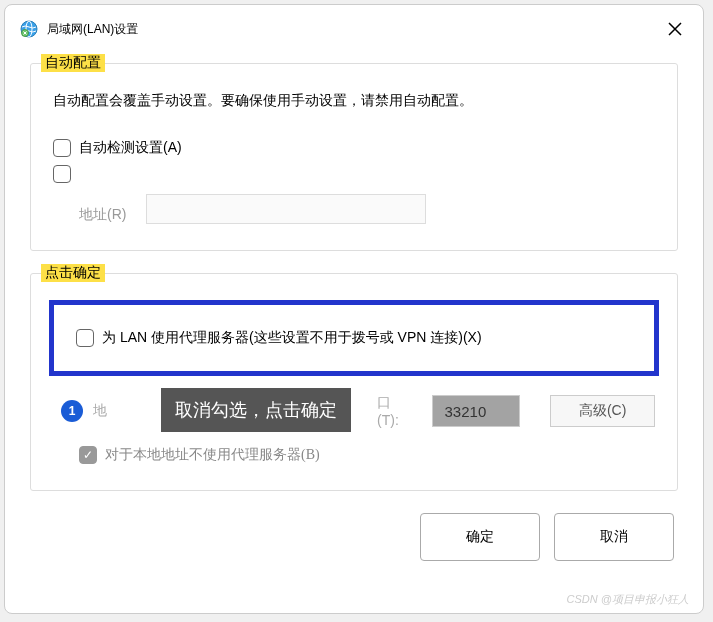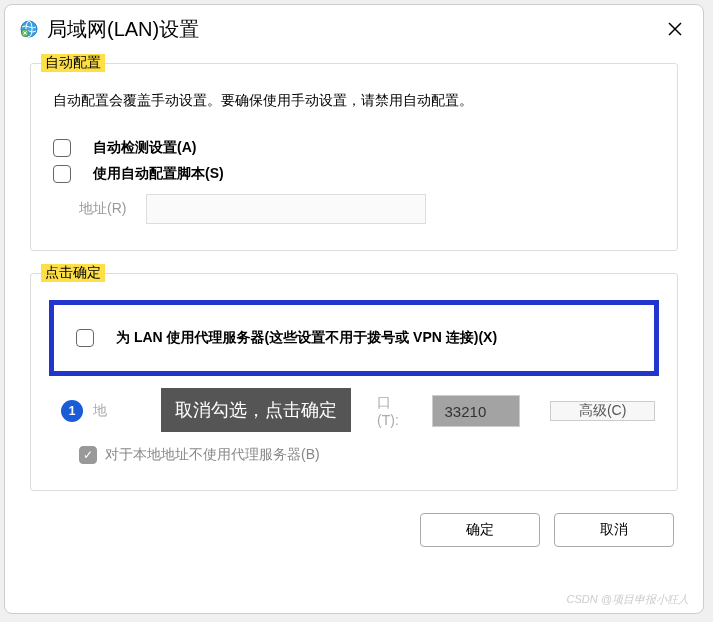--- a/index.html
+++ b/index.html
@@ -30,21 +30,21 @@
     }
     .titlebar-icon {
       width: 20px;
       height: 20px;
       display: flex;
       align-items: center;
       justify-content: center;
     }
     .titlebar-title {
       flex: 1;
-      font-size: 20px;
+      font-size: 12px;
     }
     .close-btn {
       width: 28px;
       height: 28px;
       display: flex;
       align-items: center;
       justify-content: center;
       cursor: pointer;
       font-size: 18px;
     }
@@ -67,23 +67,22 @@
       font-size: 14px;
     }
     .desc-text {
       margin: 8px 4px 28px 4px;
       font-size: 14px;
       line-height: 1.5;
     }
     .checkbox-row {
       display: flex;
       align-items: flex-start;
-      gap: 22px;
+      gap: 8px;
       margin: 8px 4px;
-      font-weight: bold;
     }
     .checkbox {
       width: 18px;
       height: 18px;
       border: 1.5px solid #666;
       border-radius: 4px;
       background: #fff;
       flex-shrink: 0;
     }
     .checkbox.checked {
@@ -97,24 +96,25 @@
       content: "✓";
       color: #fff;
       font-size: 12px;
     }
     .checkbox.disabled {
       background: #999;
       border-color: #999;
     }
     .checkbox-label.disabled {
       color: #888;
+      font-family: Liberation Serif, serif;
     }
     .addr-row {
       display: flex;
-      align-items: center;
+      align-items: flex-end;
       gap: 20px;
       margin: 11px 4px 8px 30px;
     }
     .addr-label {
       color: #999;
       font-size: 14px;
     }
     .addr-field {
       width: 280px;
       height: 30px;
@@ -169,21 +169,21 @@
       background: #a3a3a3;
       padding: 0 12px;
       font-size: 15px;
       color: #333;
       display: flex;
       align-items: center;
       margin-left: 12px;
     }
     .adv-btn {
       width: 115px;
-      height: 20px;
+      height: 32px;
       border: 1px solid #ccc;
       background: #f7f7f7;
       display: flex;
       align-items: center;
       justify-content: center;
       font-size: 14px;
       margin-left: 20px;
       color: #555;
     }
     .bypass-row {
@@ -194,21 +194,21 @@
     }
     .button-row {
       display: flex;
       justify-content: flex-end;
       gap: 14px;
       margin-top: 8px;
       padding-right: 4px;
     }
     .action-btn {
       width: 120px;
-      height: 34px;
+      height: 48px;
       border: 1px solid #aaa;
       border-radius: 4px;
       background: #fff;
       display: flex;
       align-items: center;
       justify-content: center;
       font-size: 14px;
       cursor: pointer;
     }
     .watermark {
@@ -248,21 +248,20 @@
 
     <div class="group">
       <span class="group-label">自动配置</span>
       <div class="desc-text">自动配置会覆盖手动设置。要确保使用手动设置，请禁用自动配置。</div>
       <div class="checkbox-row">
         <span class="checkbox"></span>
         <span>自动检测设置(A)</span>
       </div>
       <div class="checkbox-row">
         <span class="checkbox"></span>
-        <span>使用自动配置脚本(S)</span>
       </div>
       <div class="addr-row">
         <span class="addr-label">地址(R)</span>
         <div class="addr-field"></div>
       </div>
     </div>
 
     <div class="group" style="padding-bottom:22px;">
       <span class="group-label">点击确定</span>
 

